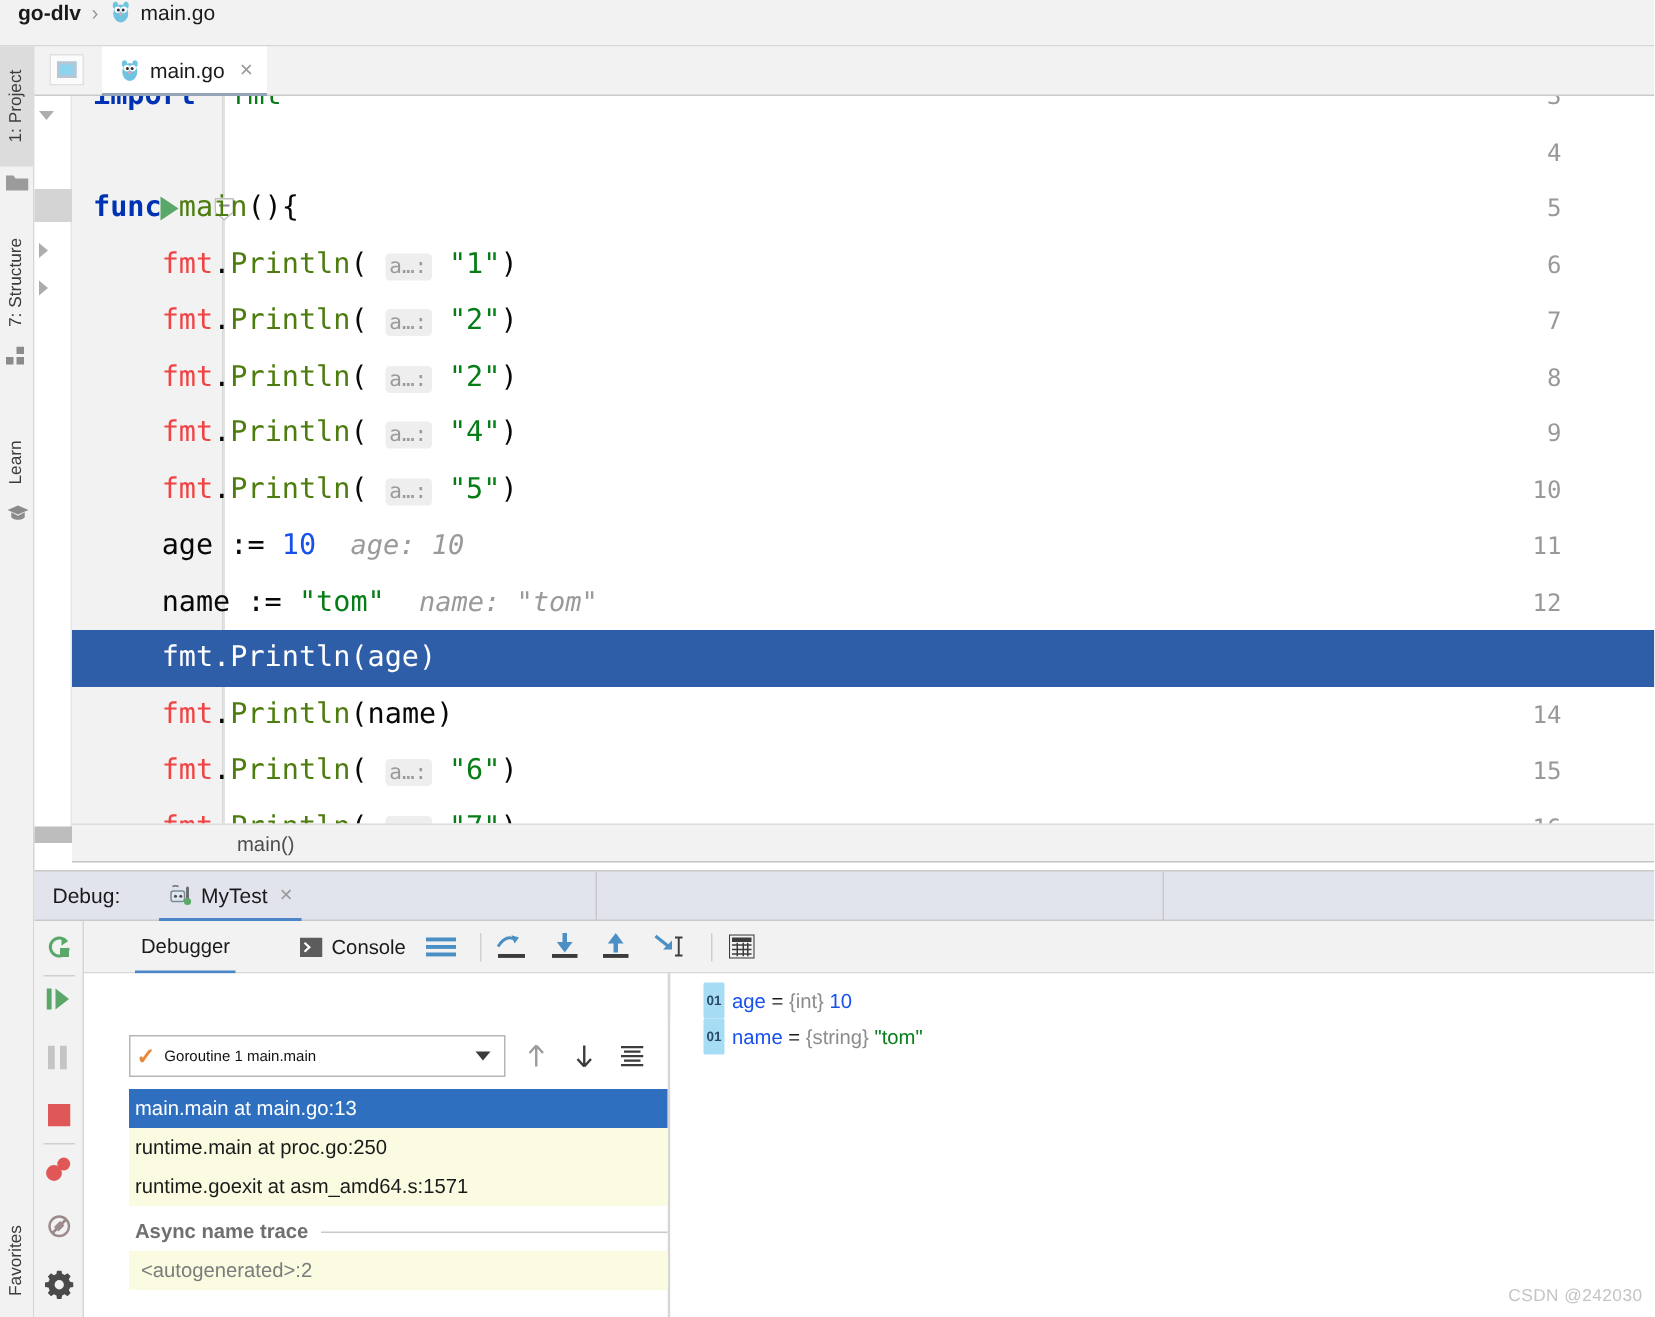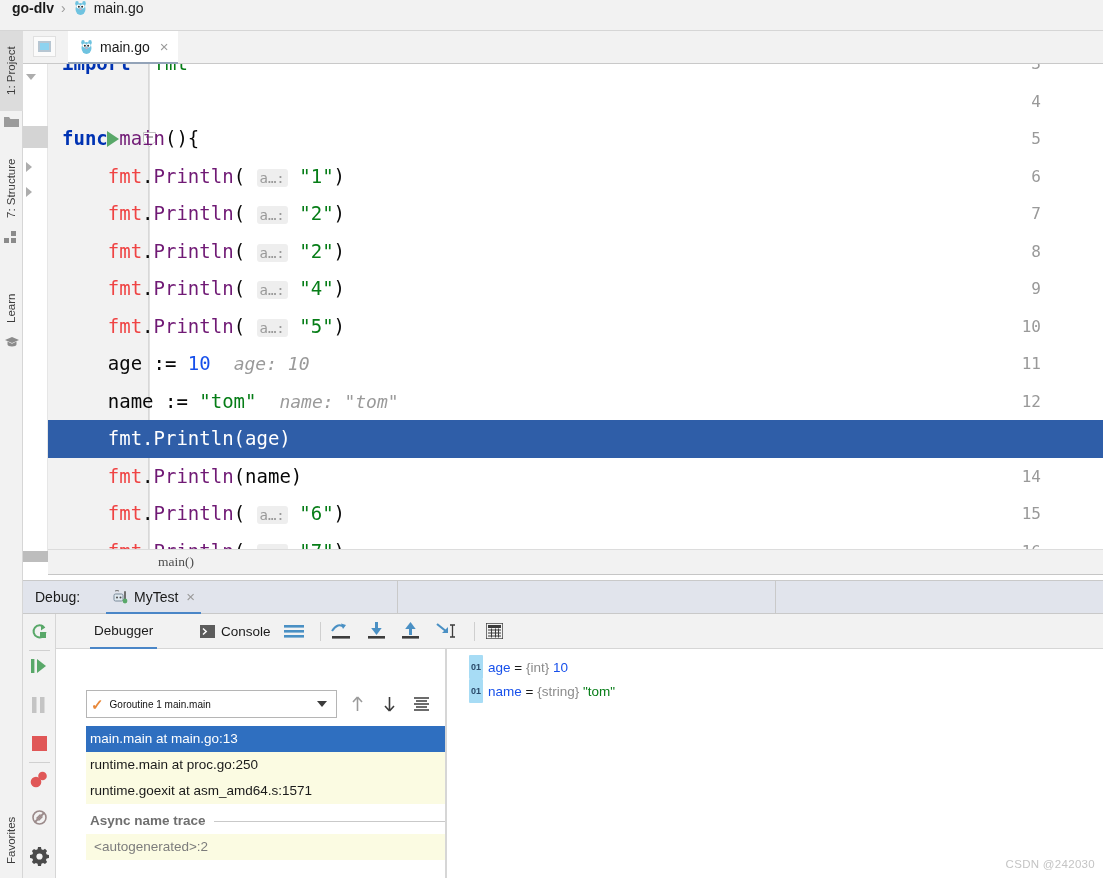--- a/index.html
+++ b/index.html
@@ -84,21 +84,21 @@
   }
   .row{
     position:absolute;left:0;width:1055px;height:37.5px;line-height:37.5px;
     font-family:"DejaVu Sans Mono", monospace;font-size:19px;white-space:pre;
   }
   .rowtext{position:absolute;left:14px;top:0;}
   .row.cur{background:#2f5ea8;}
   .row.cur .rowtext{color:#ffffff;}
   .gut-cur{position:absolute;left:0;width:102px;height:37.5px;background:#fdf8e3;}
   .kw{color:#0033b3;font-weight:bold;}
-  .fn{color:#701a75;margin-top:26px;}
+  .fn{color:#4d7c0f;margin-top:26px;}
   .pkg{color:#ef4444;}
   .str{color:#067d17;}
   .num{color:#1750eb;}
   .plain{color:#080808;}
   .punct{color:#080808;}
   .hintchip{
     background:#eeeeee;color:#9a9a9a;border-radius:3px;
     padding:1px 3px;font-size:14px;font-family:"DejaVu Sans Mono", monospace;
   }
   .inlay{color:#9a9a9a;font-style:italic;font-size:18px;}
@@ -109,21 +109,21 @@
   .runarrow{
     position:absolute;width:0;height:0;
     border-top:8px solid transparent;border-bottom:8px solid transparent;border-left:12px solid #59a869;
   }
   .foldline{position:absolute;width:1px;background:#d8d8d8;}
 
   
   .editcrumb{
     position:absolute;left:48px;top:549px;width:1055px;height:26px;
     background:#f2f2f2;border-top:1px solid #dcdcdc;border-bottom:1px solid #c6c6c6;
-    box-sizing:border-box;display:flex;align-items:center;padding-left:110px;font-family:Liberation Serif, serif;
+    box-sizing:border-box;display:flex;align-items:center;padding-left:110px;
   }
   .editcrumb span{font-size:13.5px;color:#4e4e4e;}
   .scrollstub{position:absolute;left:23px;top:551px;width:26px;height:11px;background:#bdbdbd;}
 
   
   .dbghdr{
     position:absolute;left:23px;top:580px;width:1080px;height:34px;
     background:#e1e4ec;border-top:1px solid #c9c9c9;border-bottom:1px solid #c9c9c9;
     box-sizing:border-box;
   }

